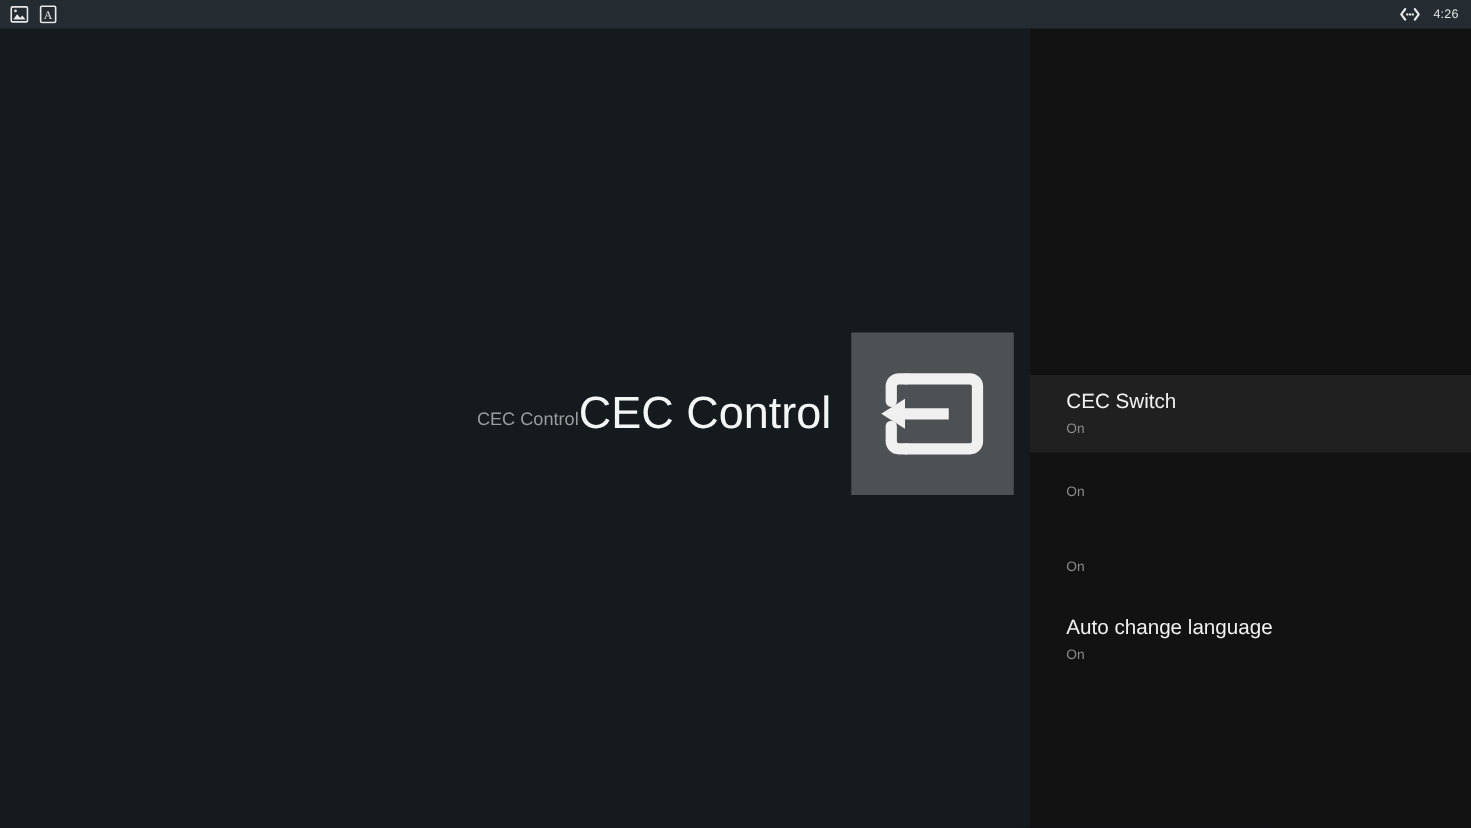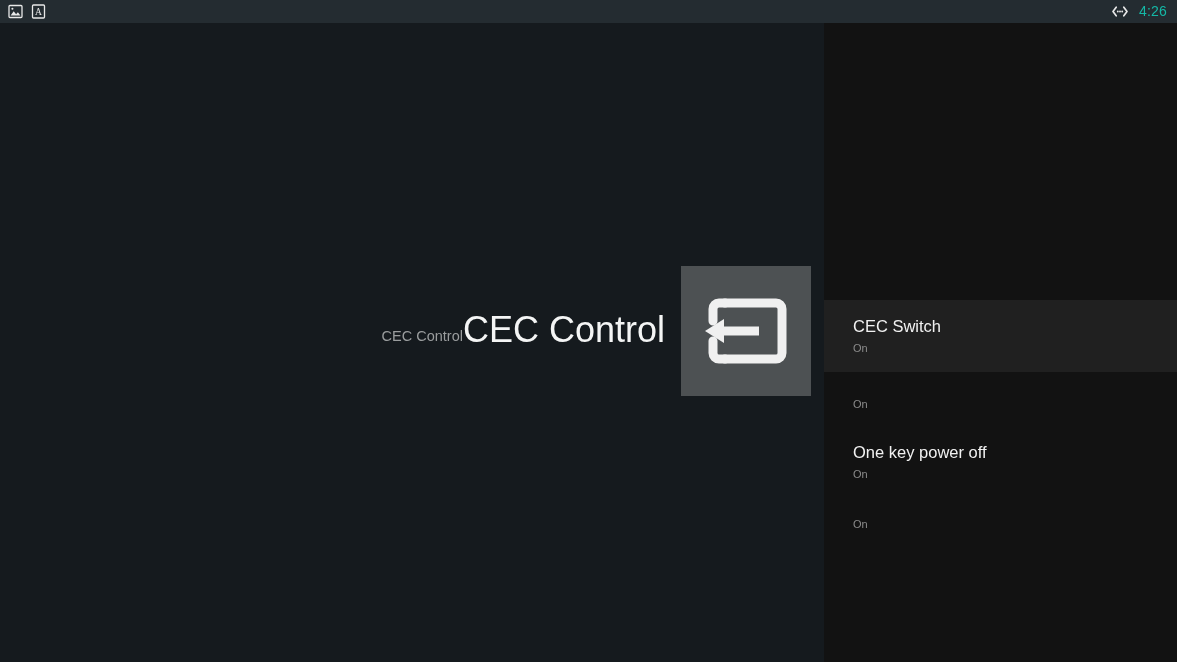--- a/index.html
+++ b/index.html
@@ -24,22 +24,22 @@
     justify-content:space-between;
     padding:0 10px 0 8px;
   }
   .sb-left { display:flex; align-items:center; gap:8px; }
   .sb-right { display:flex; align-items:center; gap:14px; }
   .sb-icon {
     width:15px; height:15px;
     display:block;
   }
   .sb-clock {
-    color:#14b8a6;
-    font-size:14px;
+    color:#e5e5e5;
+    font-size:10px;
     letter-spacing:.2px;
     line-height:15px;
   }
 
   
   #left-pane {
     position:absolute;
     top:23px; left:0;
     width:824px; height:639px;
     background:#151a1e;
@@ -96,21 +96,21 @@
     width:353px;
   }
   .row {
     height:60px;
     padding:0 0 0 29px;
     display:flex;
     flex-direction:column;
     justify-content:center;
     background:transparent;
   }
-  .row.selected { background:#202020; height:72px; justify-content:center; }
+  .row.selected { background:#202020; height:62px; justify-content:center; }
   .row-title {
     color:#f1f1f1;
     font-size:16.5px;
     line-height:21px;
     white-space:nowrap;
   }
   .row-sub {
     color:#8b8b8b;
     font-size:11px;
     line-height:15px;
@@ -181,24 +181,24 @@
       <div class="row selected">
         <span class="row-title">CEC Switch</span>
         <span class="row-sub">On</span>
       </div>
 
       <div class="row">
         <span class="row-sub">On</span>
       </div>
 
       <div class="row">
-        <span class="row-title">One key power off</span>
         <span class="row-sub">On</span>
       </div>
 
       <div class="row">
+        <span class="row-title">Auto change language</span>
         <span class="row-sub">On</span>
       </div>
 
     </div>
   </div>
 
 </div>
 
 </body></html>

